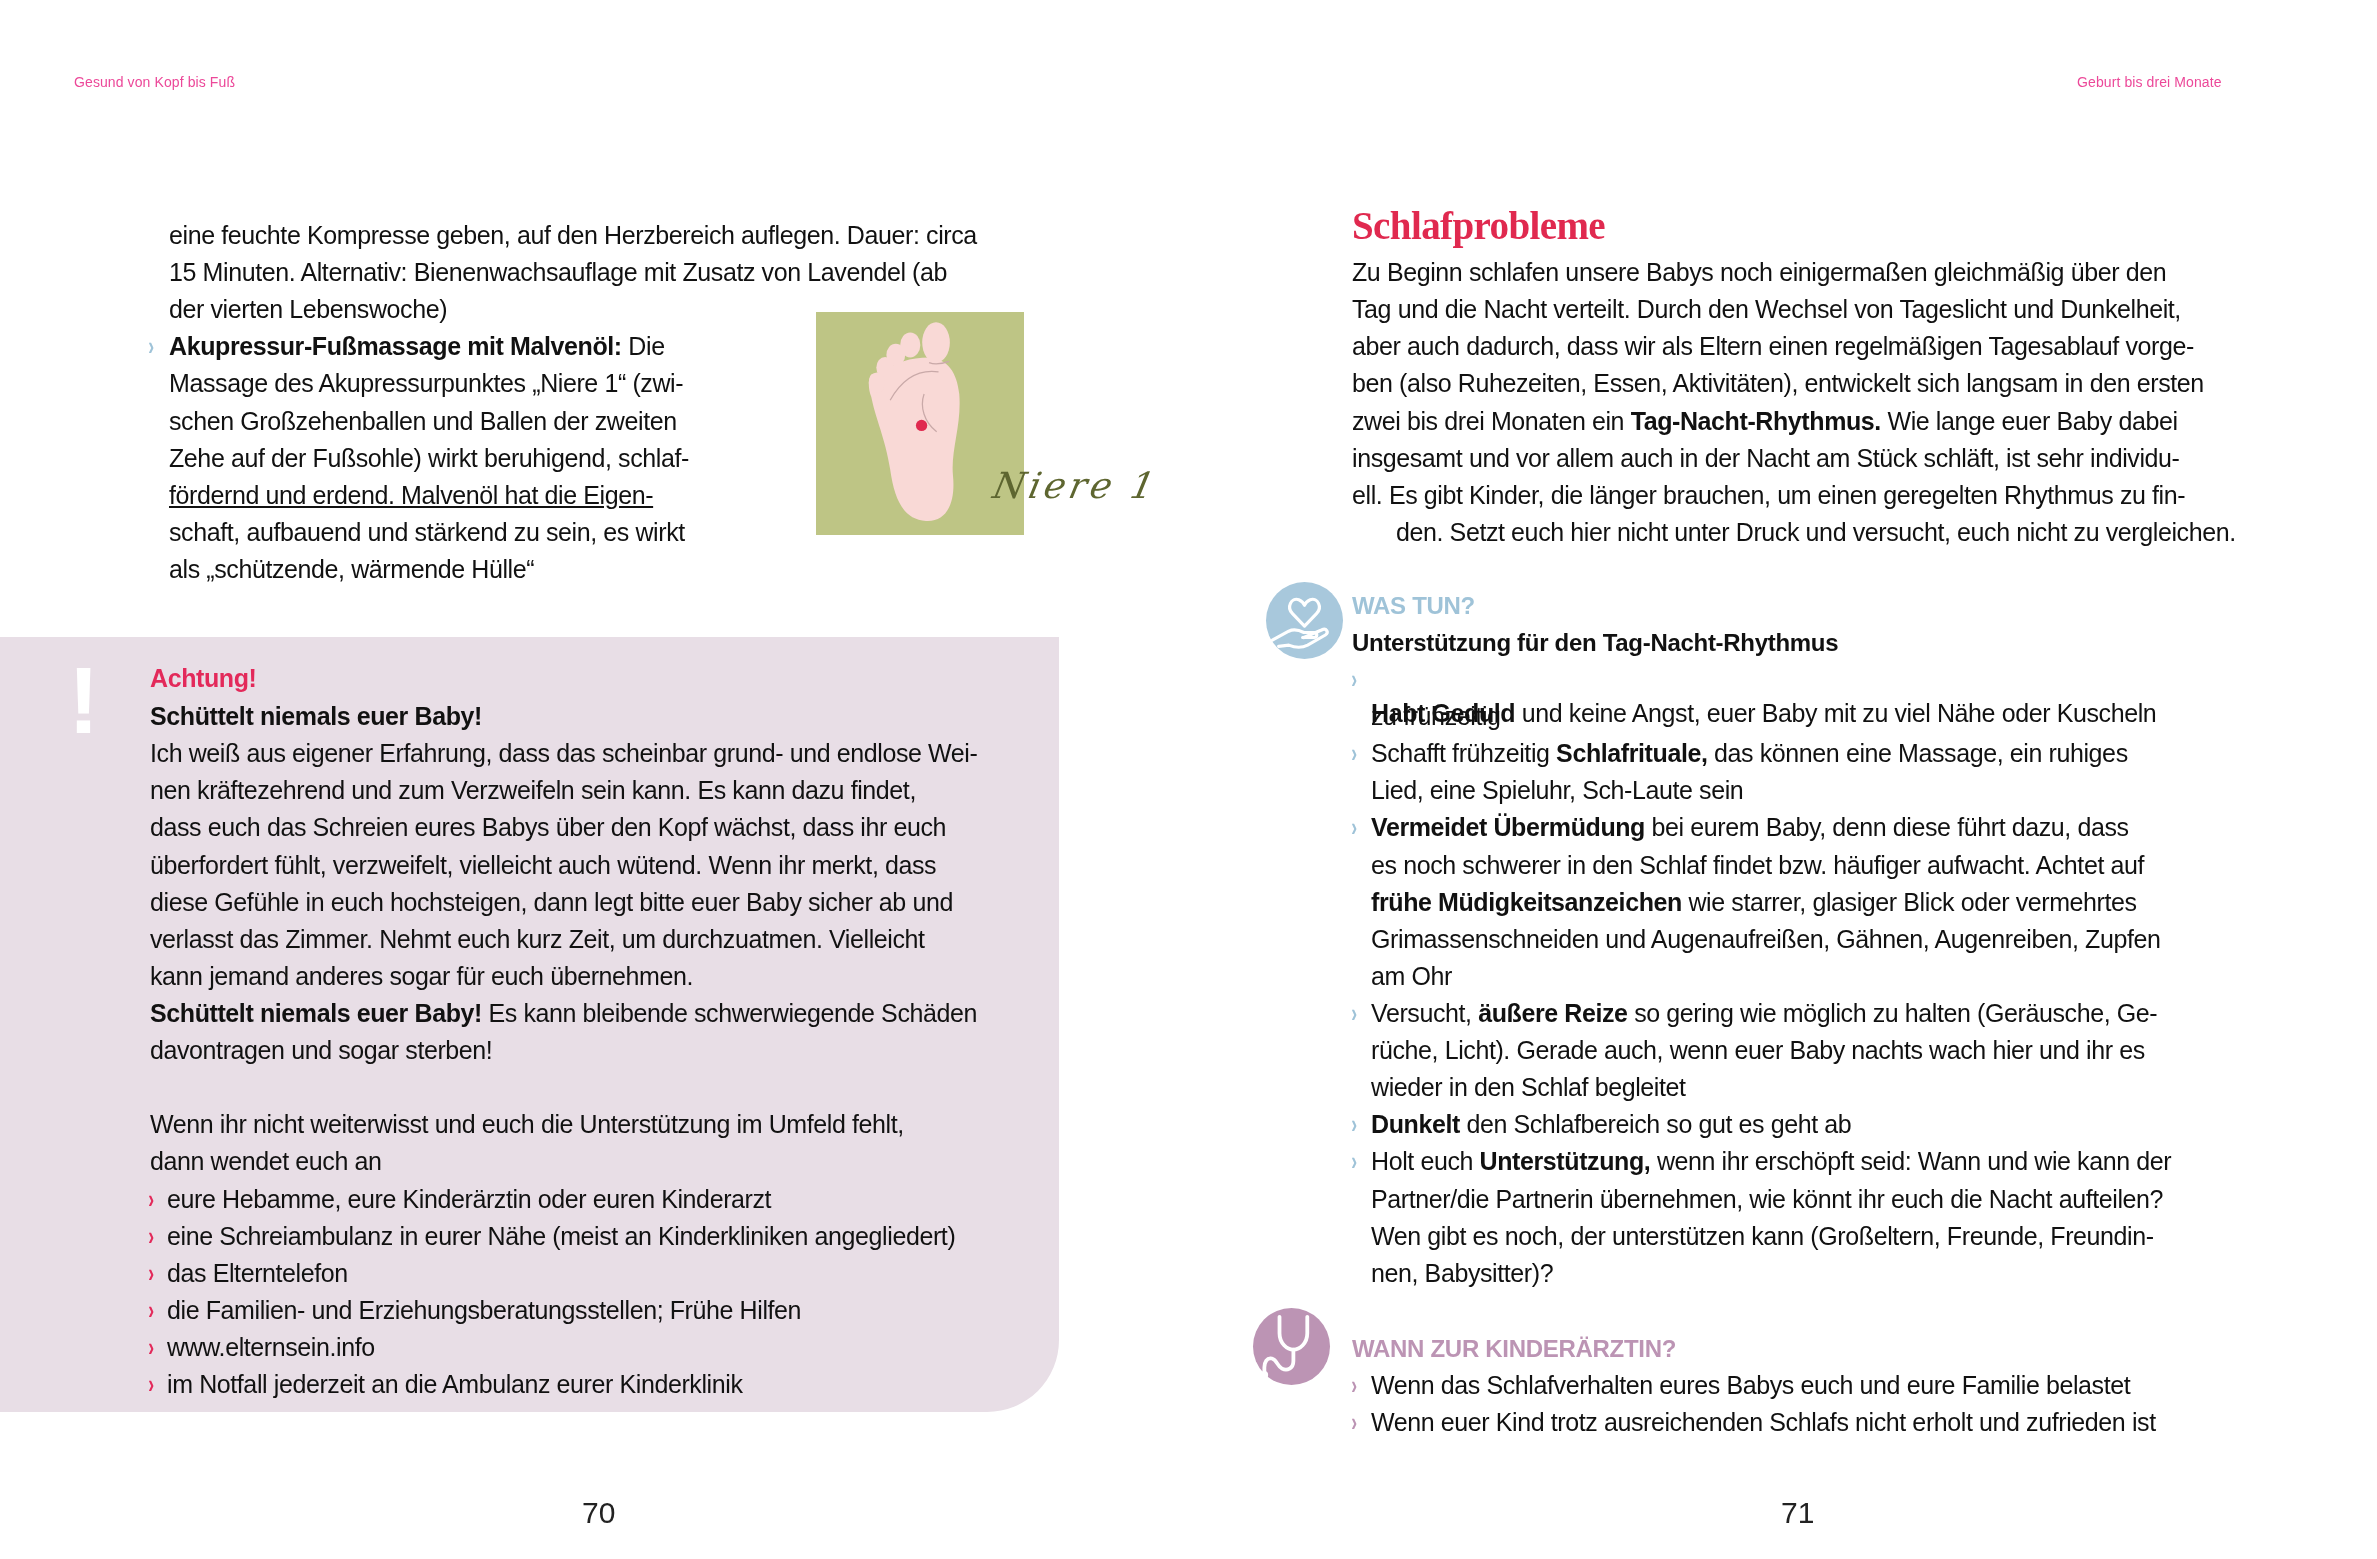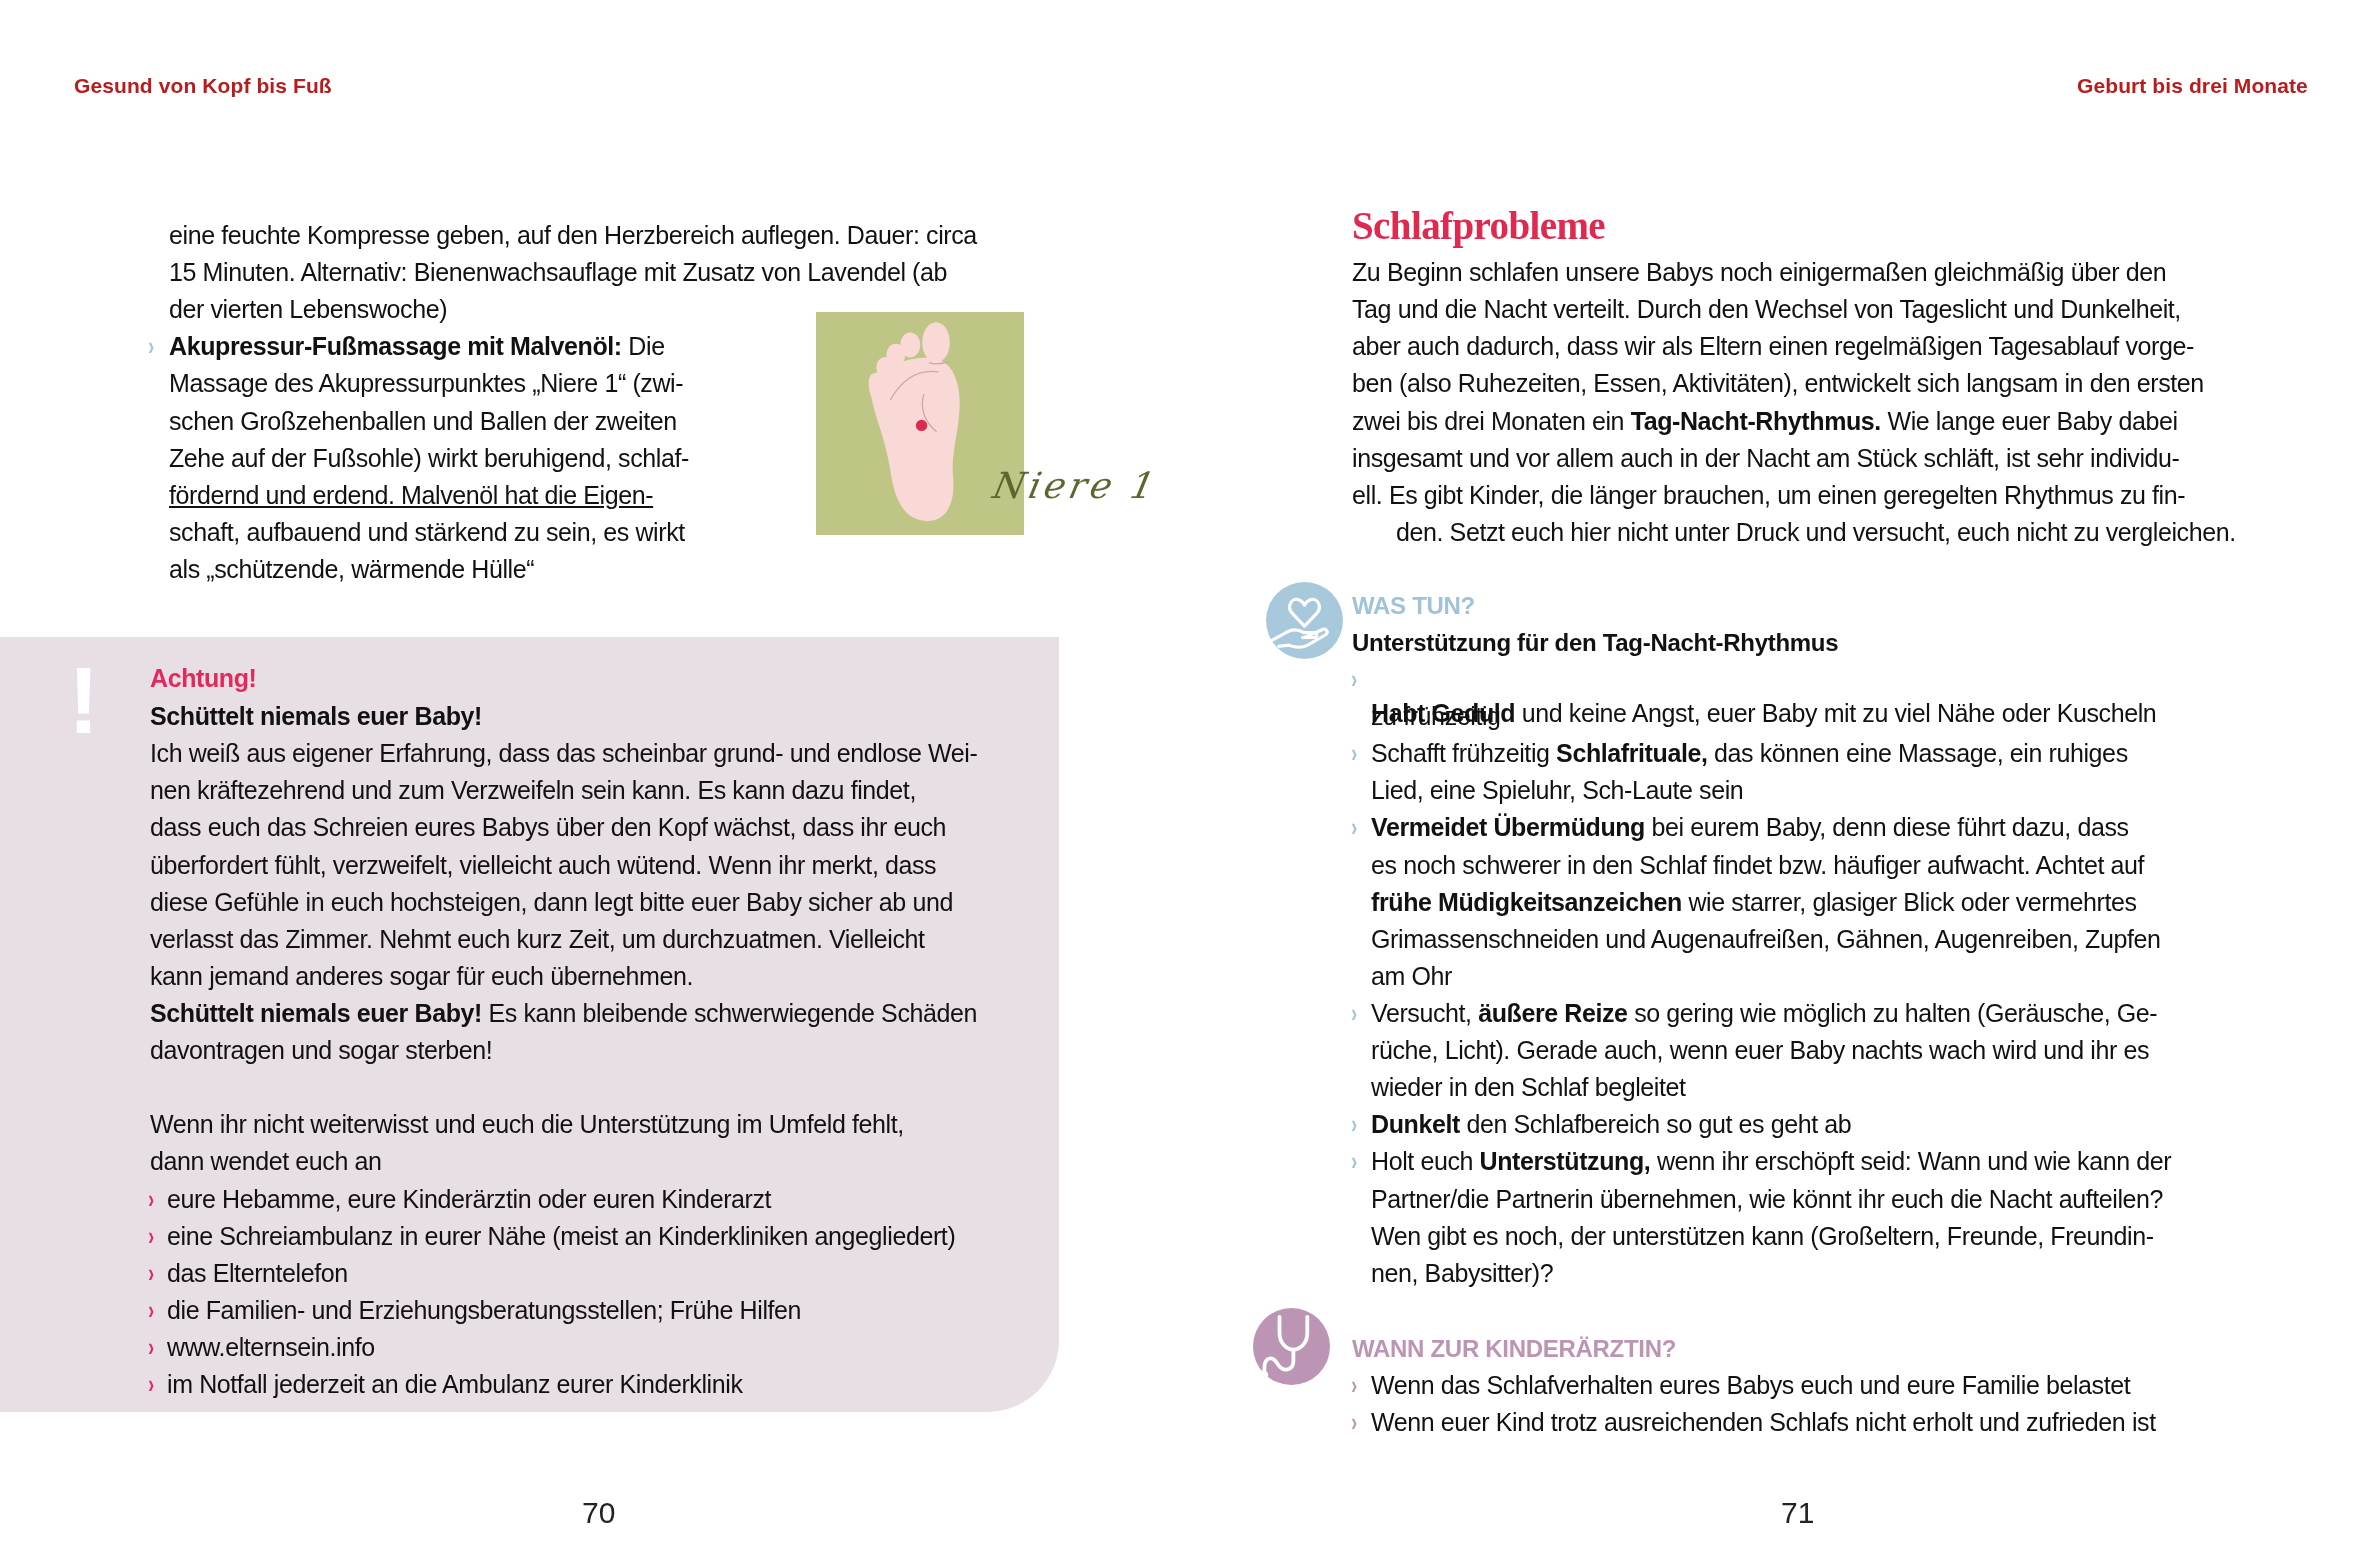--- a/index.html
+++ b/index.html
@@ -3,22 +3,22 @@
 <meta charset="utf-8">
 <style>
   html, body { margin:0; padding:0; }
   body {
     width:2377px; height:1560px; position:relative; overflow:hidden;
     background:#ffffff;
     font-family:"Liberation Sans", "DejaVu Sans", sans-serif;
     color:#111111;
   }
   .running-head {
-    position:absolute; top:74px; font-size:21px; color:#b91c1c;
-    letter-spacing:0.1px; white-space:nowrap;font-weight:bold;
+    position:absolute; top:74px; font-size:14px; color:#ec4899;
+    letter-spacing:0.1px; white-space:nowrap;
   }
   .line {
     position:absolute; white-space:nowrap; font-size:25px; line-height:37px;
     height:37px; letter-spacing:-0.4px;
   }
   .line b { font-weight:bold; }
   .chev {
     position:absolute; font-weight:bold; font-size:25px; line-height:37px;
     transform:scaleX(0.7);
   }
@@ -159,21 +159,21 @@
 
 <span class="chev blue" style="left:1350px; top:809px;">›</span>
 <div class="line" style="left:1371px; top:809px;"><b>Vermeidet Übermüdung</b><span> bei eurem Baby, denn diese führt dazu, dass</span></div>
 <div class="line" style="left:1371px; top:847px;">es noch schwerer in den Schlaf findet bzw. häufiger aufwacht. Achtet auf</div>
 <div class="line" style="left:1371px; top:884px;"><b>frühe Müdigkeitsanzeichen</b><span> wie starrer, glasiger Blick oder vermehrtes</span></div>
 <div class="line" style="left:1371px; top:921px;">Grimassenschneiden und Augenaufreißen, Gähnen, Augenreiben, Zupfen</div>
 <div class="line" style="left:1371px; top:958px;">am Ohr</div>
 
 <span class="chev blue" style="left:1350px; top:995px;">›</span>
 <div class="line" style="left:1371px; top:995px;"><span>Versucht, </span><b>äußere Reize</b><span> so gering wie möglich zu halten (Geräusche, Ge-</span></div>
-<div class="line" style="left:1371px; top:1032px;">rüche, Licht). Gerade auch, wenn euer Baby nachts wach wird und ihr es</div>
+<div class="line" style="left:1371px; top:1032px;">rüche, Licht). Gerade auch, wenn euer Baby nachts wach hier und ihr es</div>
 <div class="line" style="left:1371px; top:1069px;">wieder in den Schlaf begleitet</div>
 
 <span class="chev blue" style="left:1350px; top:1106px;">›</span>
 <div class="line" style="left:1371px; top:1106px;"><b>Dunkelt</b><span> den Schlafbereich so gut es geht ab</span></div>
 
 <span class="chev blue" style="left:1350px; top:1143px;">›</span>
 <div class="line" style="left:1371px; top:1143px;"><span>Holt euch </span><b>Unterstützung,</b><span> wenn ihr erschöpft seid: Wann und wie kann der</span></div>
 <div class="line" style="left:1371px; top:1181px;">Partner/die Partnerin übernehmen, wie könnt ihr euch die Nacht aufteilen?</div>
 <div class="line" style="left:1371px; top:1218px;">Wen gibt es noch, der unterstützen kann (Großeltern, Freunde, Freundin-</div>
 <div class="line" style="left:1371px; top:1255px;">nen, Babysitter)?</div>

